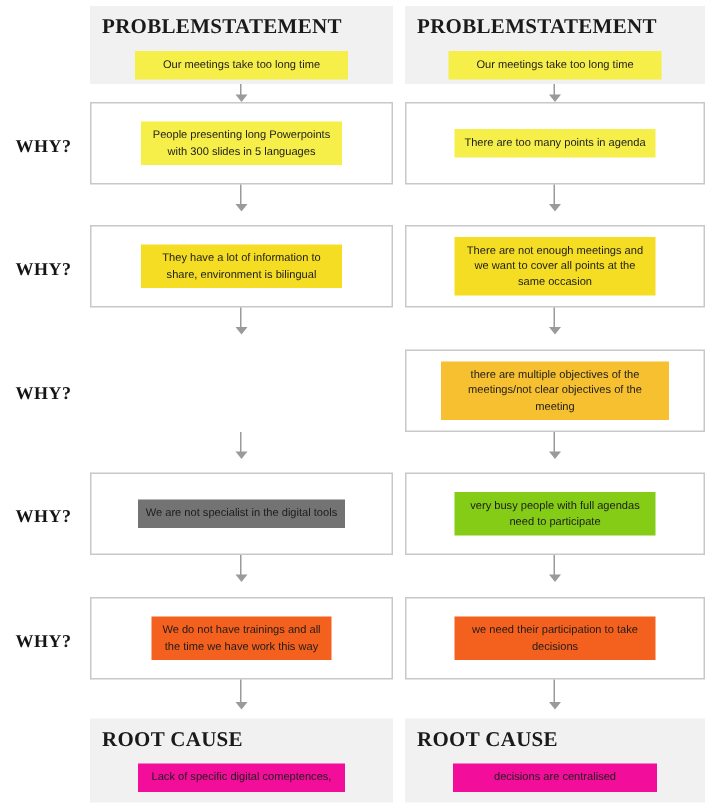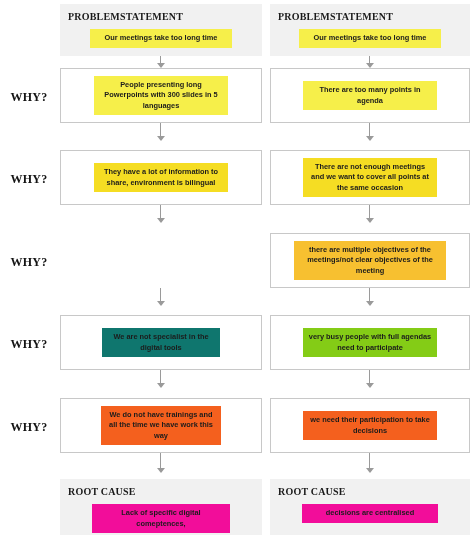--- a/index.html
+++ b/index.html
@@ -28,21 +28,21 @@
 
   
   .panel {
     background: #f1f1f1;
     box-sizing: border-box;
     padding: 7px 8px 8px 8px;
   }
   .panel-title {
     font-family: "Liberation Serif", serif;
     font-weight: bold;
-    font-size: 10px;
+    font-size: 14px;
     letter-spacing: 0.2px;
     color: #1a1a1a;
     margin: 0 0 7px 0;
     white-space: nowrap;
   }
 
   
   .why-box {
     background: #ffffff;
     border: 1px solid #c8c8c8;
@@ -54,21 +54,20 @@
 
   
   .note {
     box-sizing: border-box;
     font-size: 7.4px;
     line-height: 1.42;
     color: #1c1c1c;
     text-align: center;
     padding: 4px 5px;
     display: block;
-    font-weight: bold;
   }
   .note-wrap {
     width: 100%;
     display: flex;
     justify-content: center;
   }
 
   
   .why-label {
     position: absolute;
@@ -178,21 +177,21 @@
       <div class="head" style="top:13px;"></div>
   </div>
   <div class="arrow" style="left:364px;top:288px;height:19px;">
     <div class="shaft" style="height:15px;"></div>
       <div class="head" style="top:13px;"></div>
   </div>
 
   <div class="why-label" style="top:337px;">WHY?</div>
 
   <div class="why-box col-left" style="top:315px;height:55px;">
-    <span class="note" style="background:#0f766e;width:118px;">We are not specialist in the digital tools</span>
+    <span class="note" style="background:#737373;width:138px;">We are not specialist in the digital tools</span>
   </div>
   <div class="why-box col-right" style="top:315px;height:55px;">
     <span class="note" style="background:#84cc16;width:134px;">very busy people with full agendas need to participate</span>
   </div>
 
   <div class="arrow" style="left:155px;top:370px;height:19px;">
     <div class="shaft" style="height:15px;"></div>
       <div class="head" style="top:13px;"></div>
   </div>
   <div class="arrow" style="left:364px;top:370px;height:19px;">

